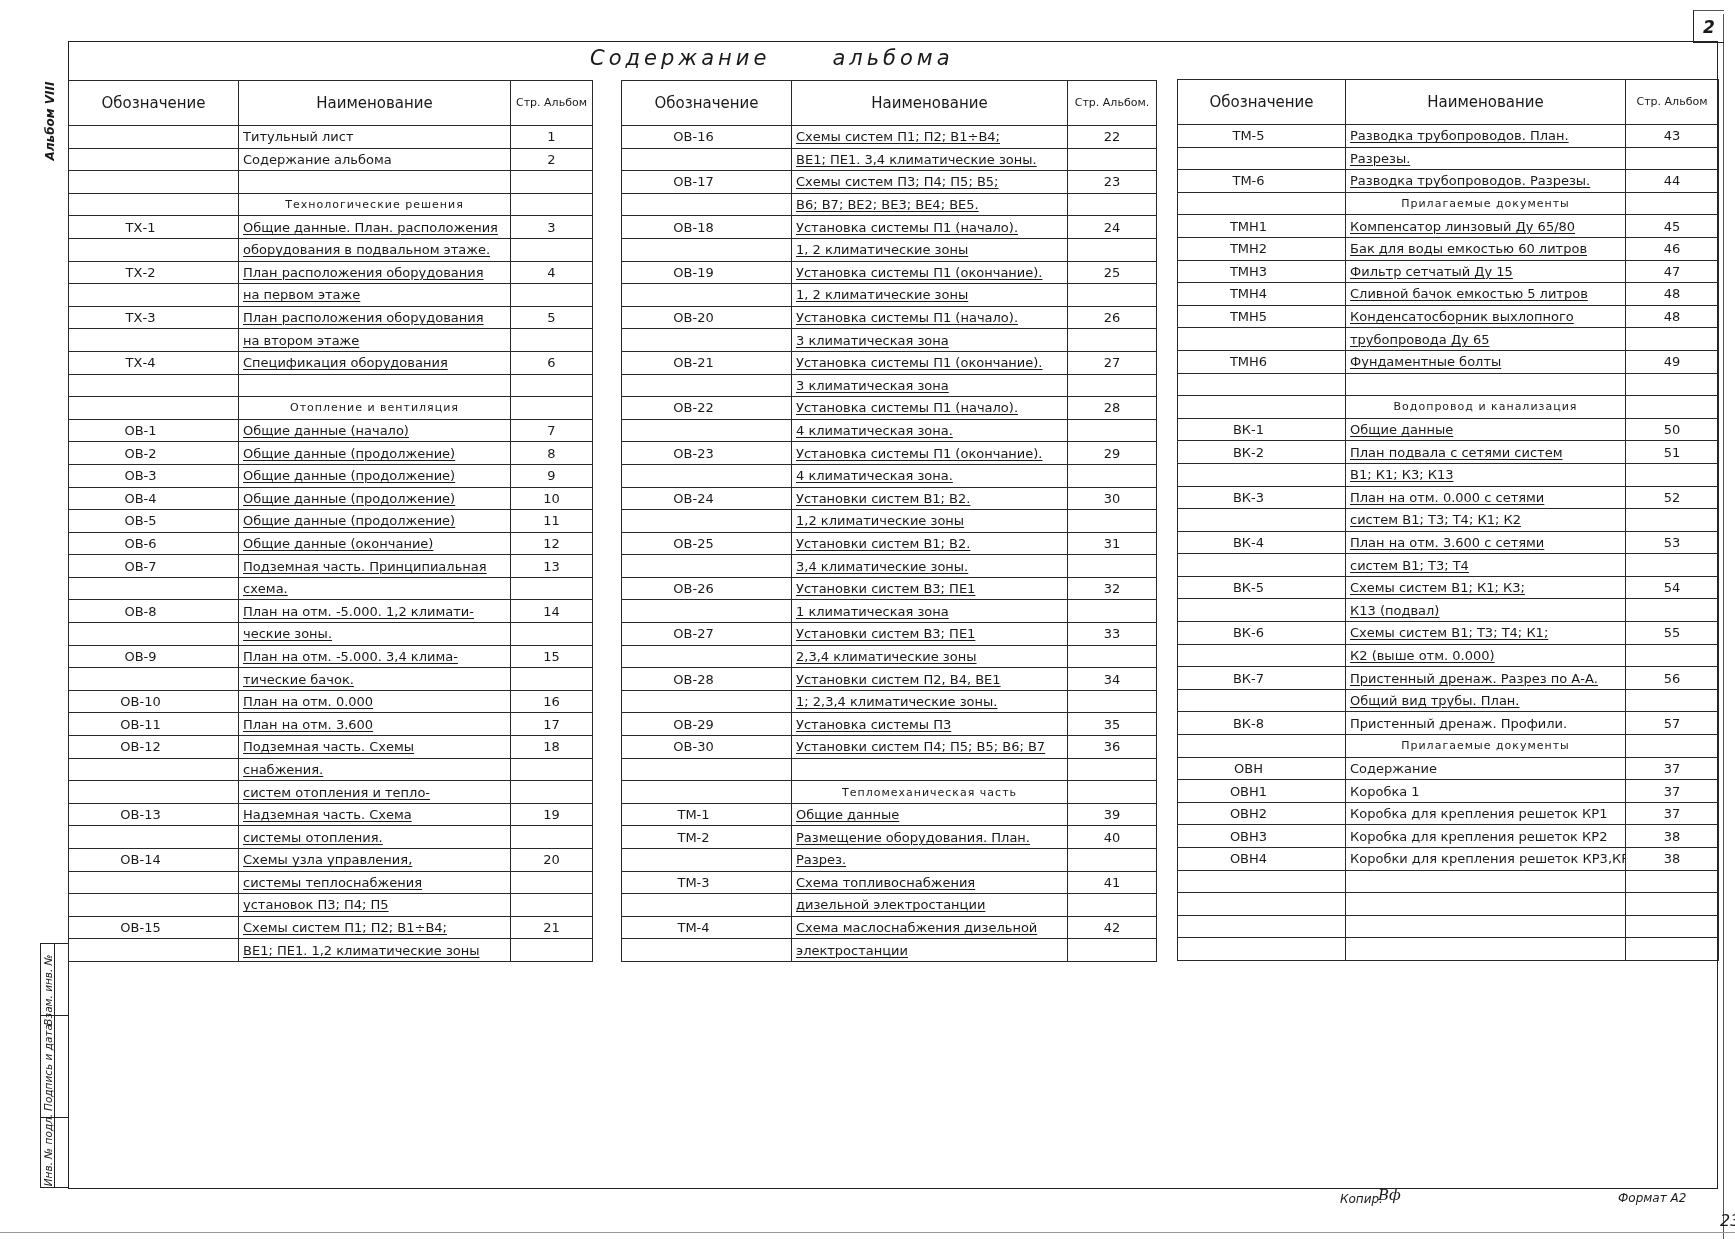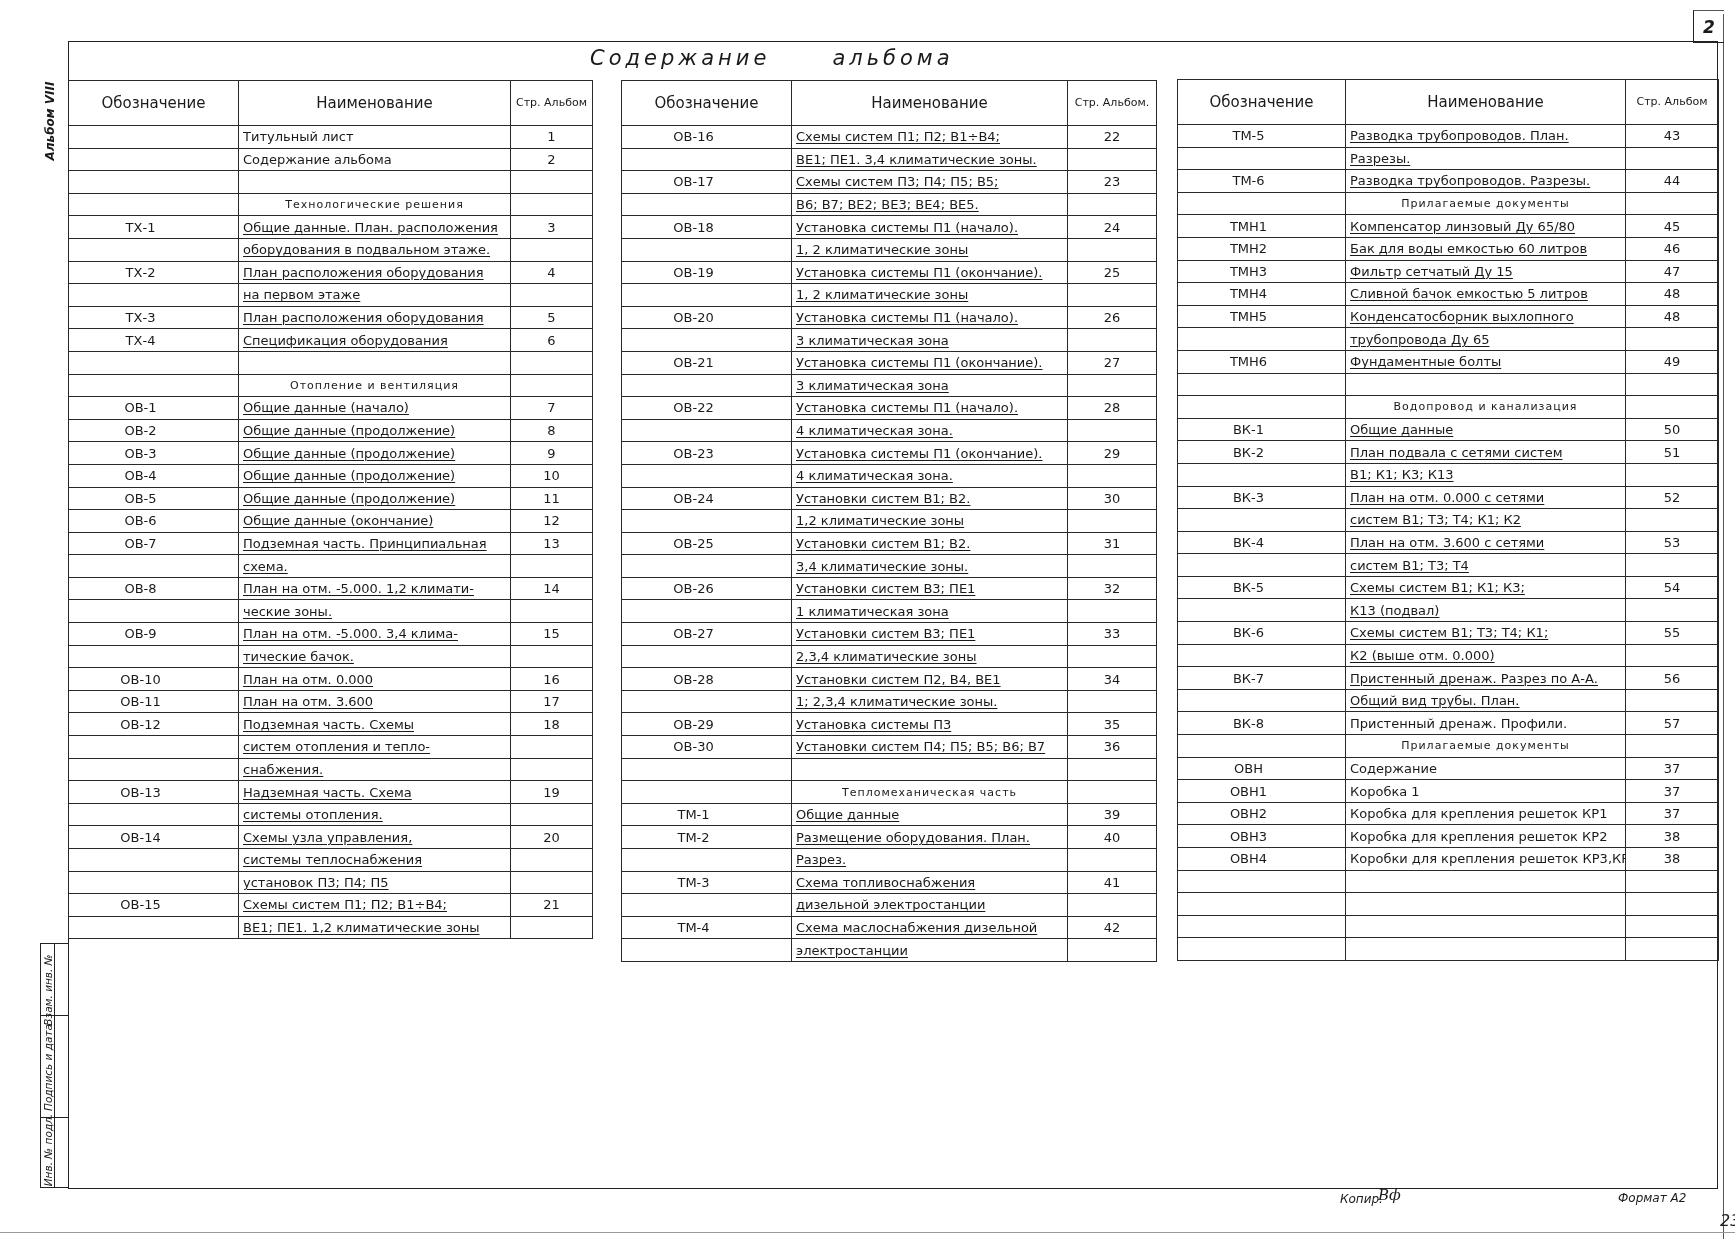--- a/index.html
+++ b/index.html
@@ -116,20 +116,25 @@
         <td class="code"></td>
         <td class="name">на первом этаже</td>
         <td class="pg"></td>
       </tr>
       <tr>
         <td class="code">ТХ-3</td>
         <td class="name">План расположения оборудования</td>
         <td class="pg">5</td>
       </tr>
       <tr>
+        <td class="code"></td>
+        <td class="name">на втором этаже</td>
+        <td class="pg"></td>
+      </tr>
+      <tr>
         <td class="code">ТХ-4</td>
         <td class="name">Спецификация оборудования</td>
         <td class="pg">6</td>
       </tr>
       <tr>
         <td class="code"></td>
         <td class="name plain"></td>
         <td class="pg"></td>
       </tr>
       <tr>
@@ -207,26 +212,26 @@
         <td class="name">План на отм. 3.600</td>
         <td class="pg">17</td>
       </tr>
       <tr>
         <td class="code">ОВ-12</td>
         <td class="name">Подземная часть. Схемы</td>
         <td class="pg">18</td>
       </tr>
       <tr>
         <td class="code"></td>
+        <td class="name">снабжения.</td>
+        <td class="pg"></td>
+      </tr>
+      <tr>
+        <td class="code"></td>
         <td class="name">систем отопления и тепло-</td>
-        <td class="pg"></td>
-      </tr>
-      <tr>
-        <td class="code"></td>
-        <td class="name">снабжения.</td>
         <td class="pg"></td>
       </tr>
       <tr>
         <td class="code">ОВ-13</td>
         <td class="name">Надземная часть. Схема</td>
         <td class="pg">19</td>
       </tr>
       <tr>
         <td class="code"></td>
         <td class="name">системы отопления.</td>

